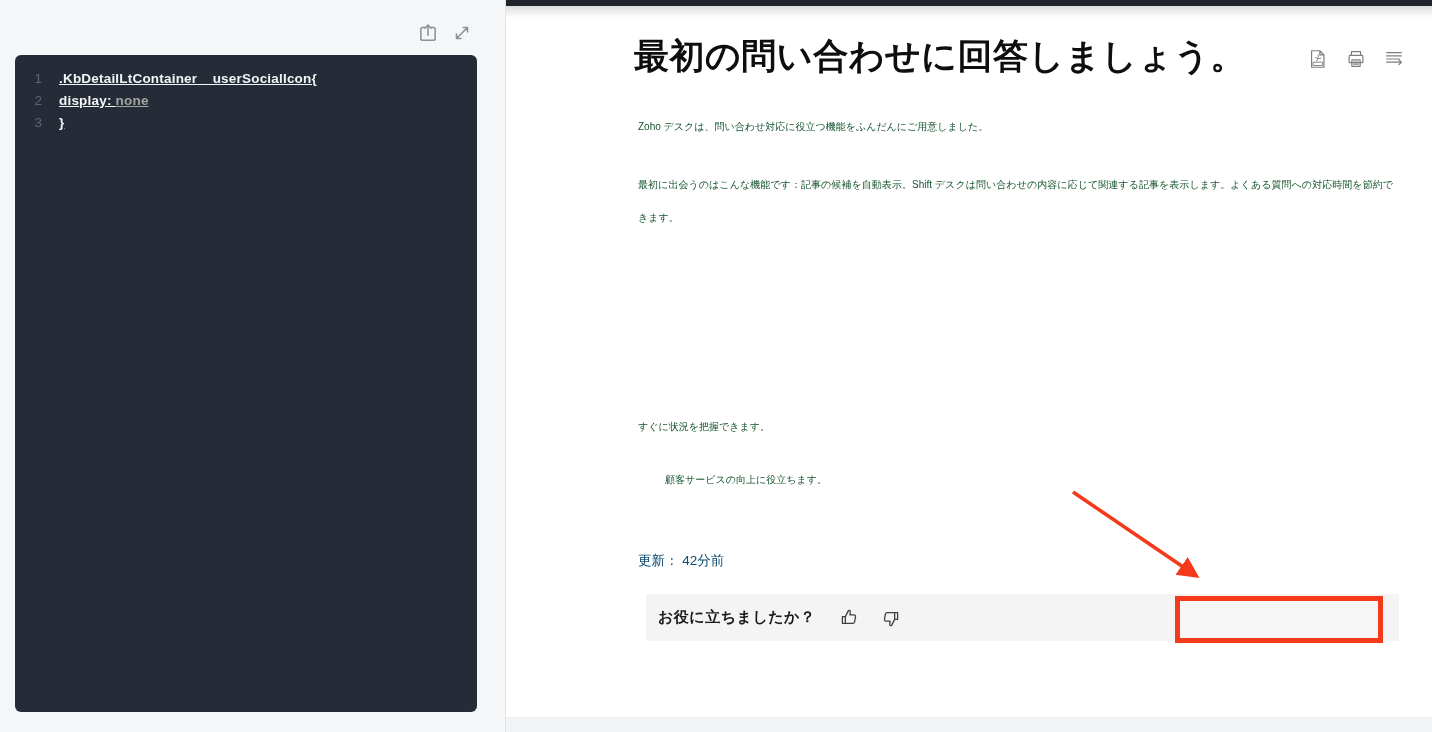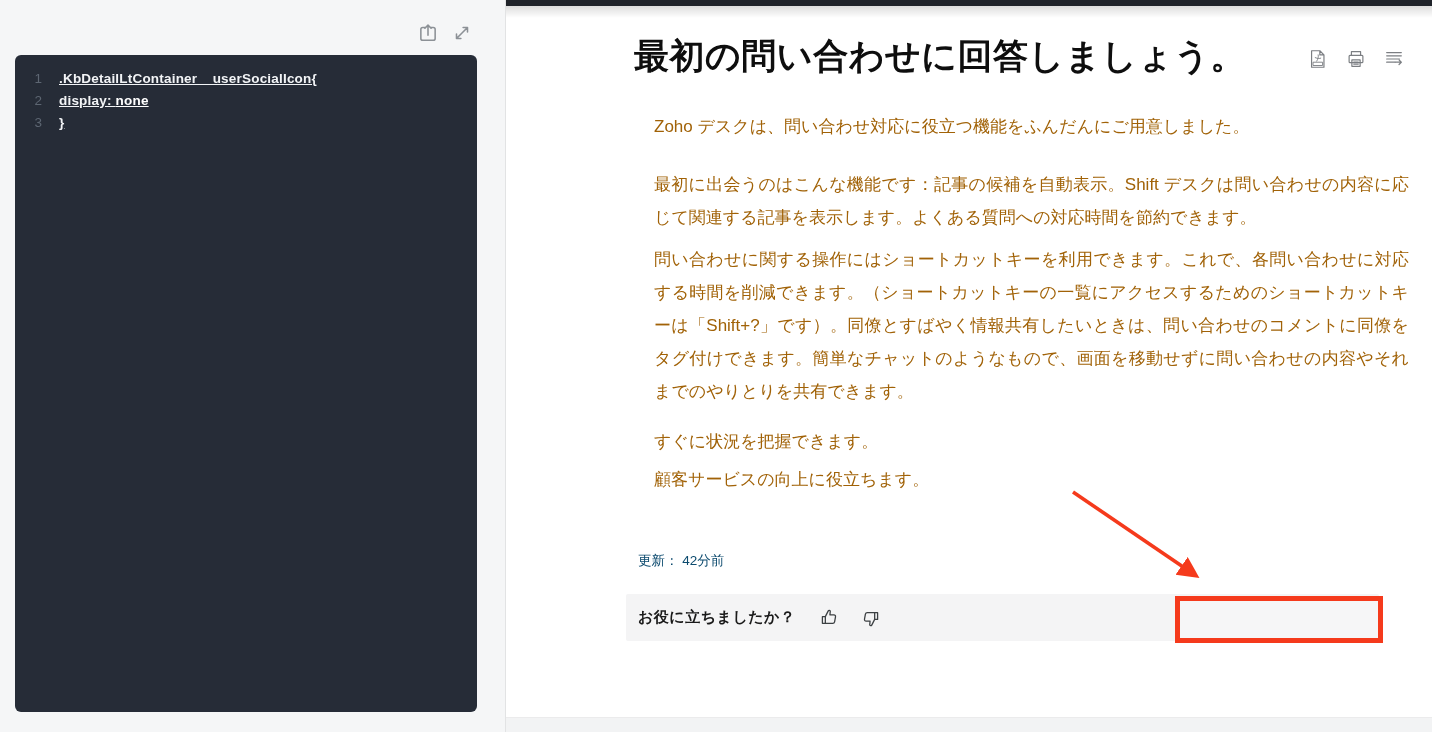--- a/index.html
+++ b/index.html
@@ -14,46 +14,46 @@
               cursor:pointer; }
   .tool-btn svg { stroke:#8c9196; fill:none; stroke-width:1.7; stroke-linecap:round; stroke-linejoin:round; }
 
   .editor { position:absolute; left:15px; top:55px; width:462px; height:657px;
             background:#262c37; border-radius:6px; padding:13px 0;
             font-family:"Liberation Sans","DejaVu Sans",sans-serif;
             font-size:13.5px; font-weight:600; }
   .code-line { display:flex; height:22px; line-height:22px; }
   .gutter { width:44px; text-align:right; padding-right:17px; color:#5d6672; font-weight:400; }
   .code-text { color:#f2f4f6; white-space:pre; letter-spacing:.2px;text-decoration:underline; }
-  .code-value { color:#ffffff; }
+  .code-value { color:#a3a3a3; }
 
   
   .right-panel { position:absolute; left:505px; top:0; width:1079px; height:732px;
                  background:#ffffff; border-left:1px solid #e2e3e4; }
   .top-strip { position:absolute; left:0; top:0; width:927px; height:6px; background:#20232a; }
   .top-shadow { position:absolute; left:0; top:6px; width:927px; height:12px;
                 background:linear-gradient(#00000022,#ffffff00); }
 
   .article-title { position:absolute; left:128px; top:33px; width:660px;
                    font-size:35px; font-weight:700; color:#0e0e0e; letter-spacing:.5px; }
   .article-toolbar { position:absolute; left:801px; top:48px; display:flex; gap:16px; }
   .art-btn { width:22px; height:22px; cursor:pointer; }
   .art-btn svg { stroke:#7b7e82; fill:none; stroke-width:1.3; stroke-linecap:round; stroke-linejoin:round; }
 
-  .para { position:absolute; left:148px; width:755px; font-size:17px; line-height:33px;
-          color:#a16207; text-align:justify; }
+  .para { position:absolute; left:132px; width:755px; font-size:10px; line-height:33px;
+          color:#14532d; text-align:justify; }
   .p1 { top:110px; }
   .p2 { top:168px; }
   .p3 { top:243px; }
-  .p4 { top:410px;margin-top:15px; }
-  .p5 { top:463px; }
+  .p4 { top:410px; }
+  .p5 { top:463px;margin-left:27px; }
 
   .meta { position:absolute; left:132px; top:552px; font-size:13.5px; color:#0c4a6e; }
 
-  .feedback-bar { position:absolute; left:120px; top:594px; width:753px; height:47px;
+  .feedback-bar { position:absolute; left:140px; top:594px; width:753px; height:47px;
                   background:#f4f4f5; border-radius:2px; display:flex; align-items:center;
                   padding-left:12px; }
   .feedback-q { font-size:15px; font-weight:700; color:#1a1a1a; letter-spacing:.5px; }
   .thumb { width:22px; height:22px; margin-left:20px; cursor:pointer; }
   .thumb:first-of-type { margin-left:23px; }
   .thumb svg { stroke:#3c4043; fill:none; stroke-width:1.4; stroke-linecap:round; stroke-linejoin:round; }
 
   .highlight-rect { position:absolute; left:669px; top:596px; width:208px; height:47px;
                     border:5px solid #f53a1c; background:#f6f6f7; }
   .arrow-overlay { position:absolute; left:555px; top:480px; width:210px; height:120px;
@@ -123,21 +123,20 @@
     <div class="art-btn">
       <svg width="22" height="22" viewBox="0 0 24 24">
         <path d="M4 5 h16 M4 8.5 h16 M4 12 h14 M4 15.5 h9"></path>
         <path d="M13.5 15.5 h6.5 M17.5 13 l2.5 2.5 -2.5 2.5"></path>
       </svg>
     </div>
   </div>
 
   <p class="para p1">Zoho デスクは、問い合わせ対応に役立つ機能をふんだんにご用意しました。</p>
   <p class="para p2">最初に出会うのはこんな機能です：記事の候補を自動表示。Shift デスクは問い合わせの内容に応じて関連する記事を表示します。よくある質問への対応時間を節約できます。</p>
-  <p class="para p3">問い合わせに関する操作にはショートカットキーを利用できます。これで、各問い合わせに対応する時間を削減できます。（ショートカットキーの一覧にアクセスするためのショートカットキーは「Shift+?」です）。同僚とすばやく情報共有したいときは、問い合わせのコメントに同僚をタグ付けできます。簡単なチャットのようなもので、画面を移動せずに問い合わせの内容やそれまでのやりとりを共有できます。</p>
   <p class="para p4">すぐに状況を把握できます。</p>
   <p class="para p5">顧客サービスの向上に役立ちます。</p>
 
   <div class="meta">
     <span>更新：</span>
     <span>42分前</span>
   </div>
 
   <div class="feedback-bar">
     <span class="feedback-q">お役に立ちましたか？</span>

